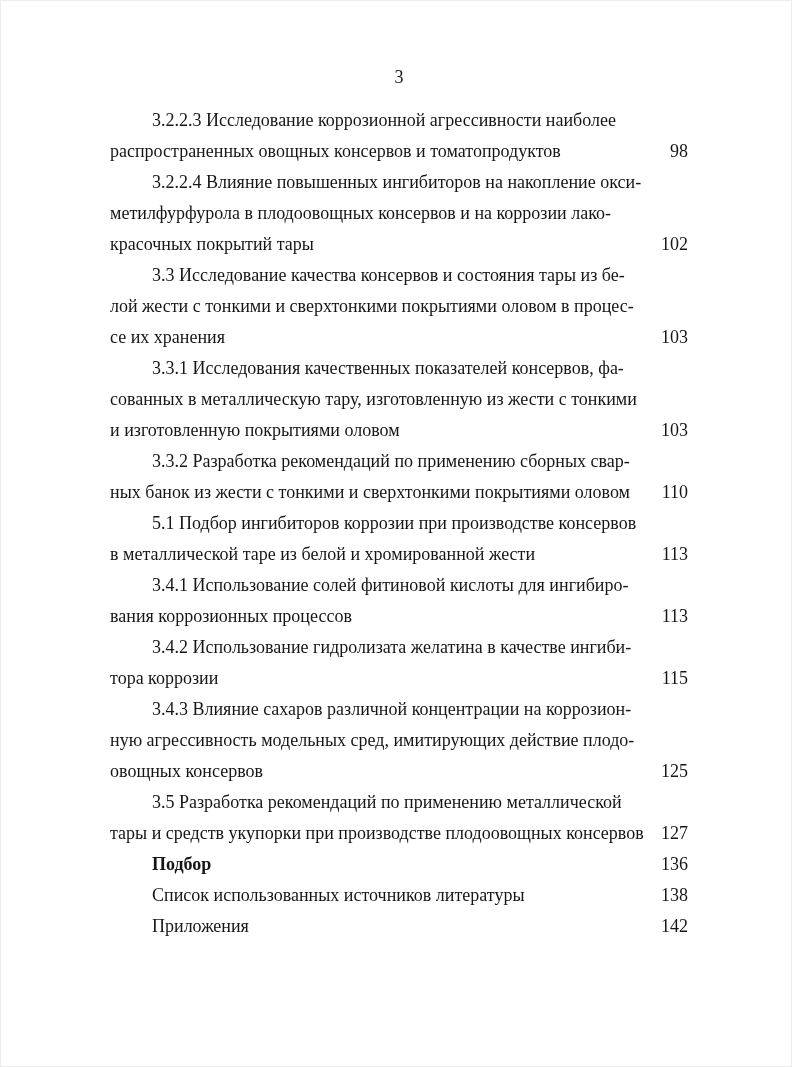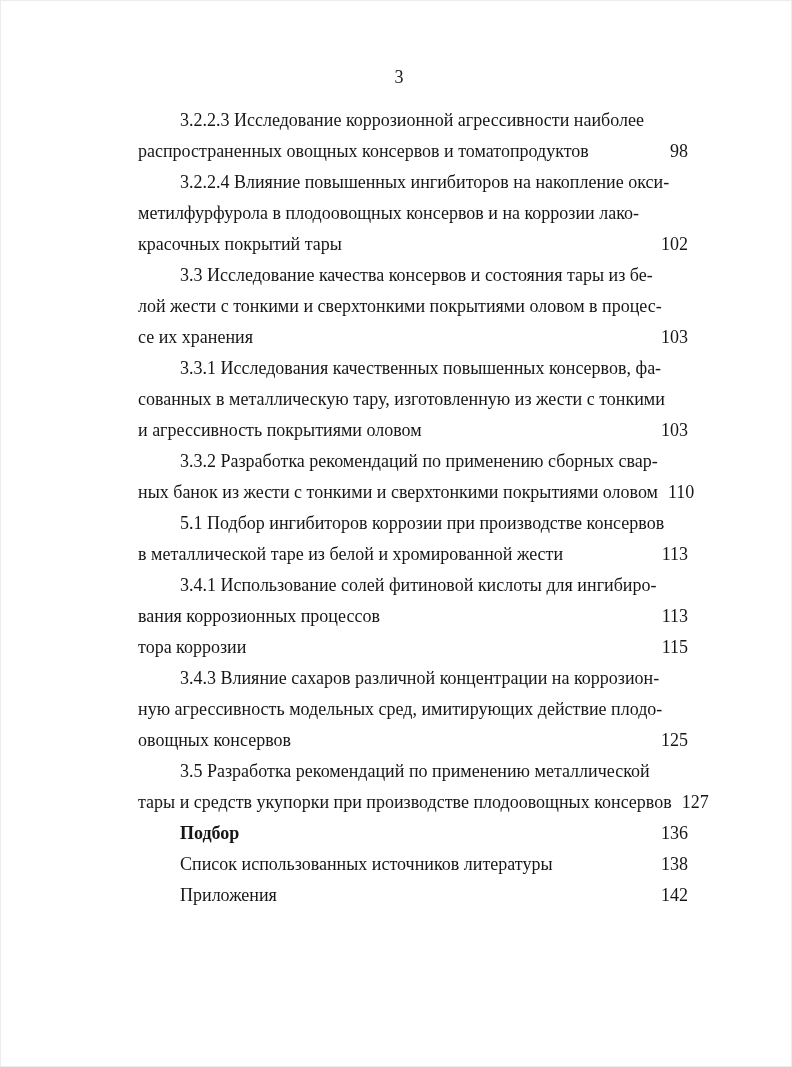--- a/index.html
+++ b/index.html
@@ -35,21 +35,20 @@
   .entry.bold .line-text {
     font-weight: bold;
   }
   .line {
     display: flex;
     align-items: baseline;
     line-height: 31px;
   }
   .line-text {
     white-space: nowrap;
-    margin-left: 28px;
   }
   .line.first .line-text {
     padding-left: 42px;
   }
   .page-num {
     margin-left: auto;
     padding-left: 10px;
     white-space: nowrap;
   }
 </style>
@@ -87,27 +86,27 @@
         <div class="line">
           <span class="line-text">лой жести с тонкими и сверхтонкими покрытиями оловом в процес-</span>
         </div>
         <div class="line">
           <span class="line-text">се их хранения</span>
           <span class="page-num">103</span>
         </div>
       </div>
       <div class="entry">
         <div class="line first">
-          <span class="line-text">3.3.1 Исследования качественных повышенных консервов, фа-</span>
+          <span class="line-text">3.3.1 Исследования качественных показателей консервов, фа-</span>
         </div>
         <div class="line">
           <span class="line-text">сованных в металлическую тару, изготовленную из жести с тонкими</span>
         </div>
         <div class="line">
-          <span class="line-text">и агрессивность покрытиями оловом</span>
+          <span class="line-text">и изготовленную покрытиями оловом</span>
           <span class="page-num">103</span>
         </div>
       </div>
       <div class="entry">
         <div class="line first">
           <span class="line-text">3.3.2 Разработка рекомендаций по применению сборных свар-</span>
         </div>
         <div class="line">
           <span class="line-text">ных банок из жести с тонкими и сверхтонкими покрытиями оловом</span>
           <span class="page-num">110</span>
@@ -125,20 +124,23 @@
       <div class="entry">
         <div class="line first">
           <span class="line-text">3.4.1 Использование солей фитиновой кислоты для ингибиро-</span>
         </div>
         <div class="line">
           <span class="line-text">вания коррозионных процессов</span>
           <span class="page-num">113</span>
         </div>
       </div>
       <div class="entry">
+        <div class="line first">
+          <span class="line-text">3.4.2 Использование гидролизата желатина в качестве ингиби-</span>
+        </div>
         <div class="line">
           <span class="line-text">тора коррозии</span>
           <span class="page-num">115</span>
         </div>
       </div>
       <div class="entry">
         <div class="line first">
           <span class="line-text">3.4.3 Влияние сахаров различной концентрации на коррозион-</span>
         </div>
         <div class="line">

